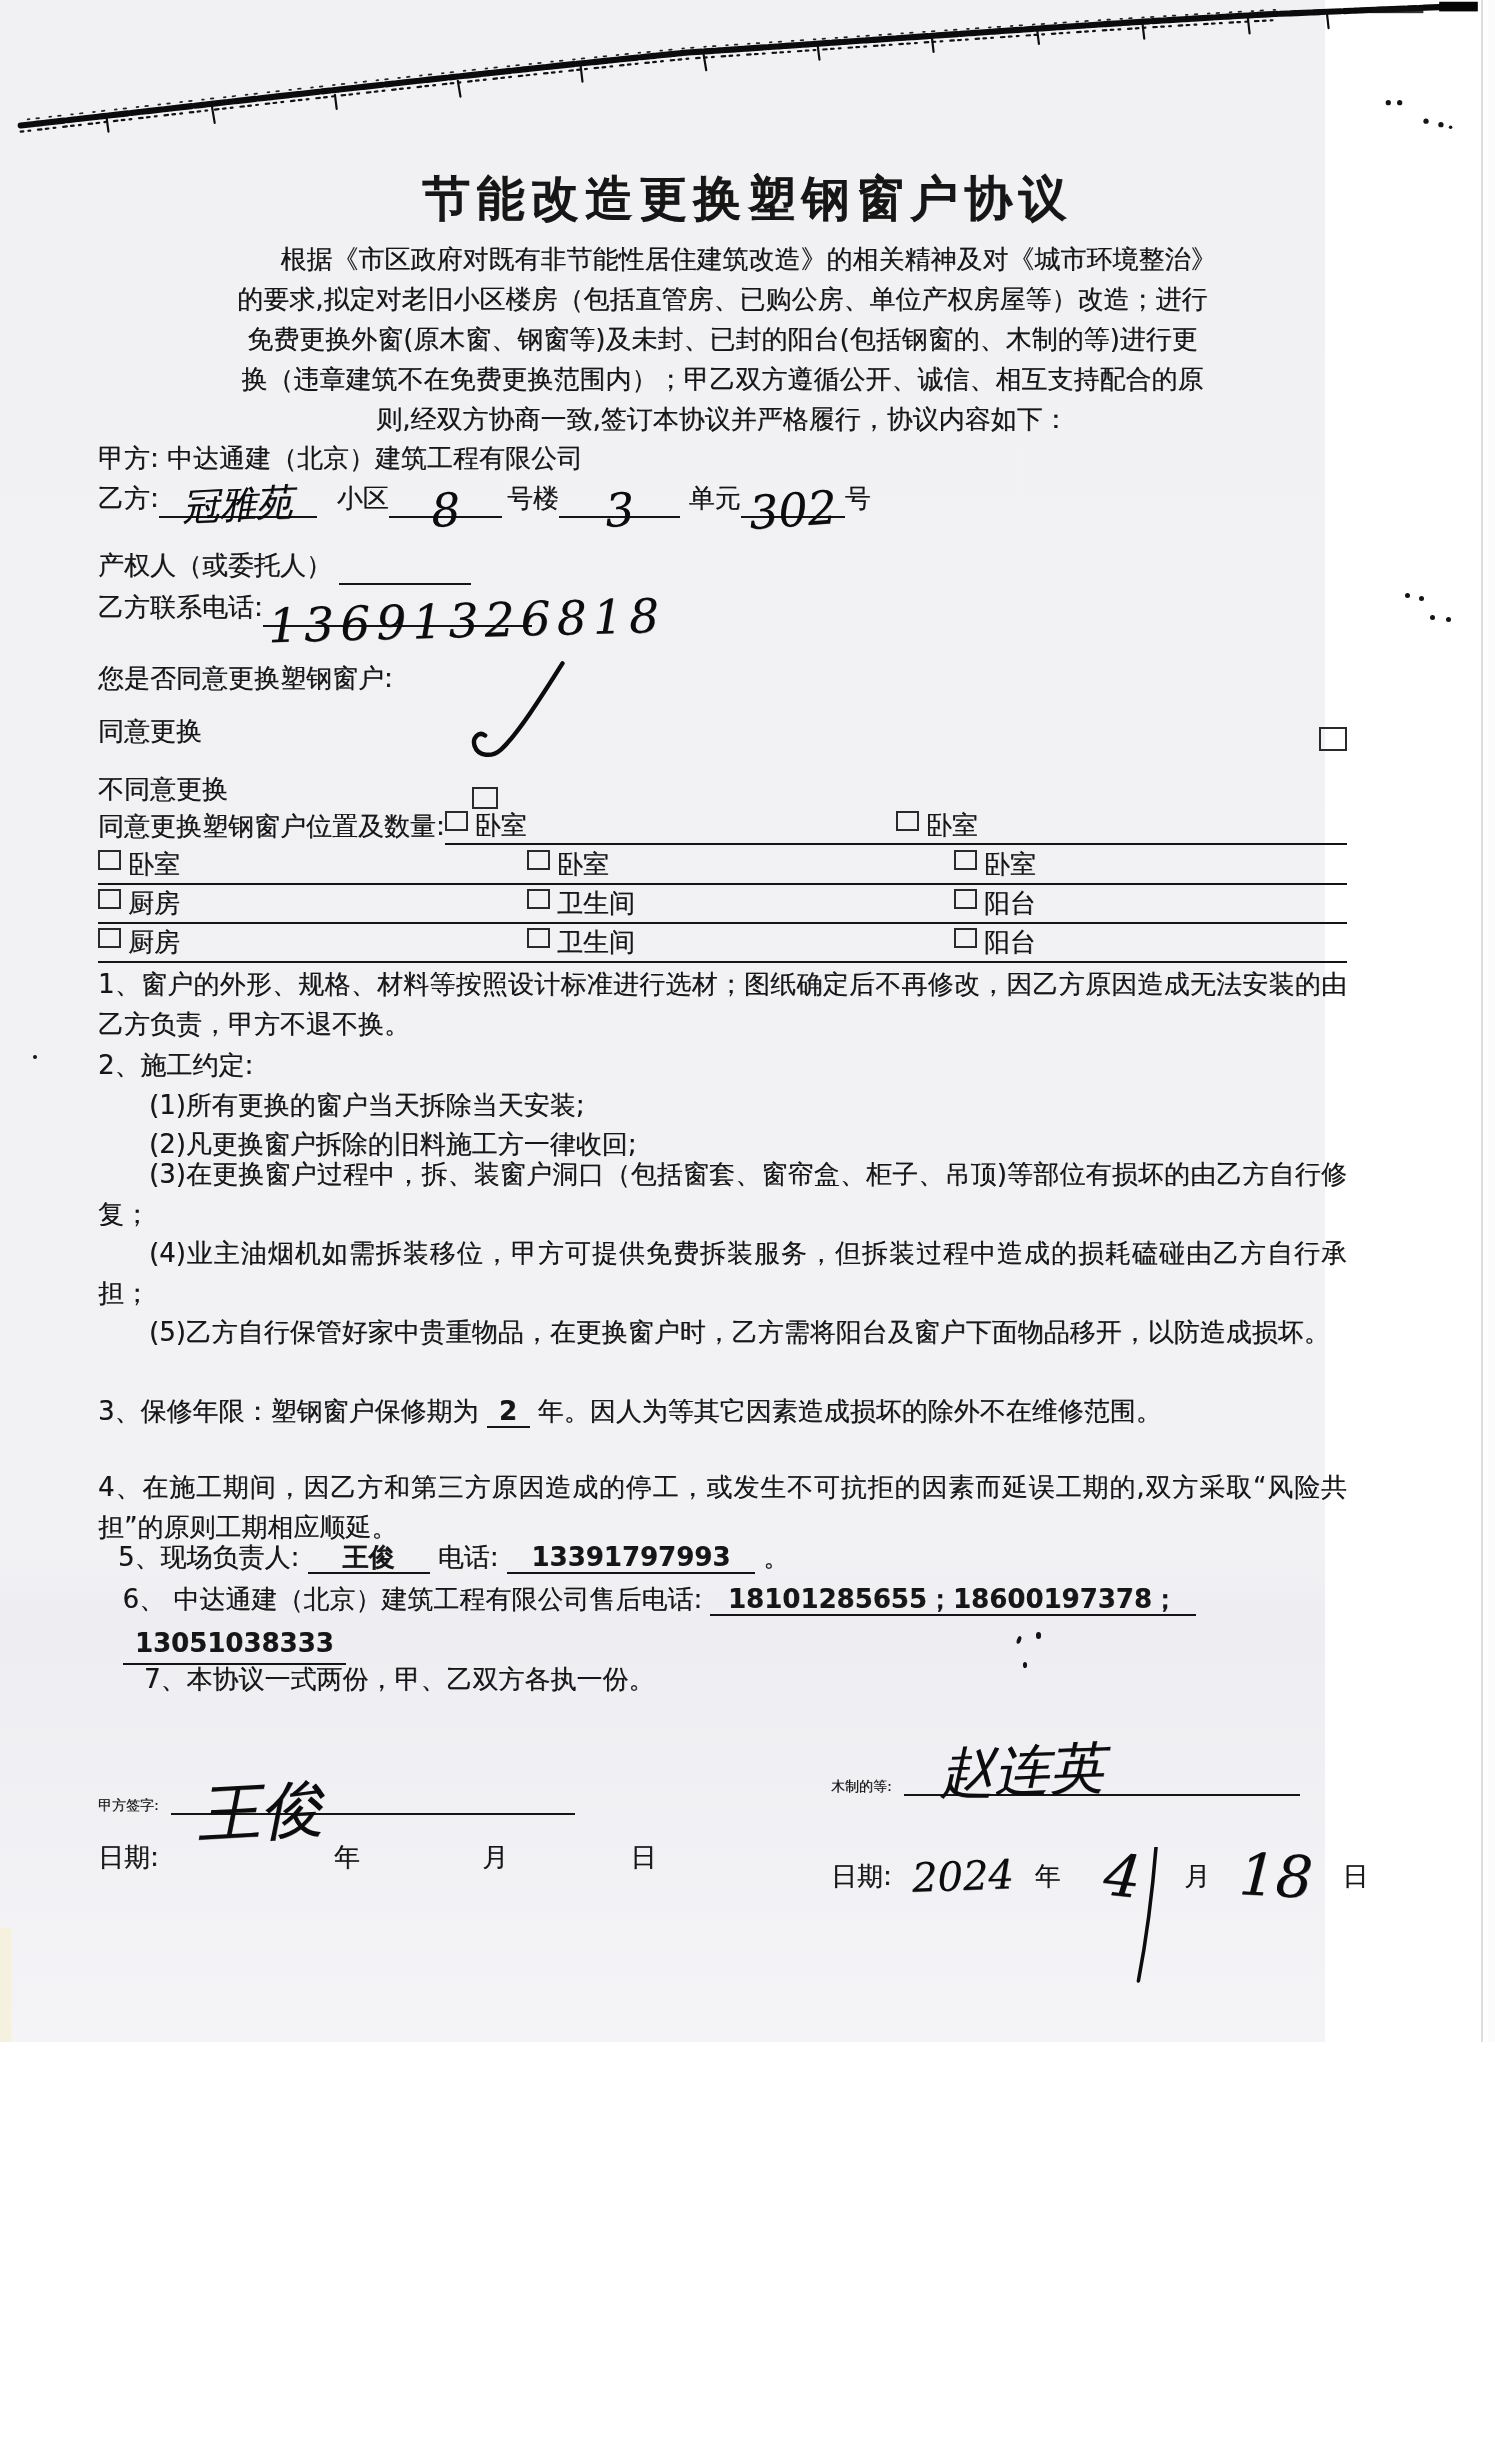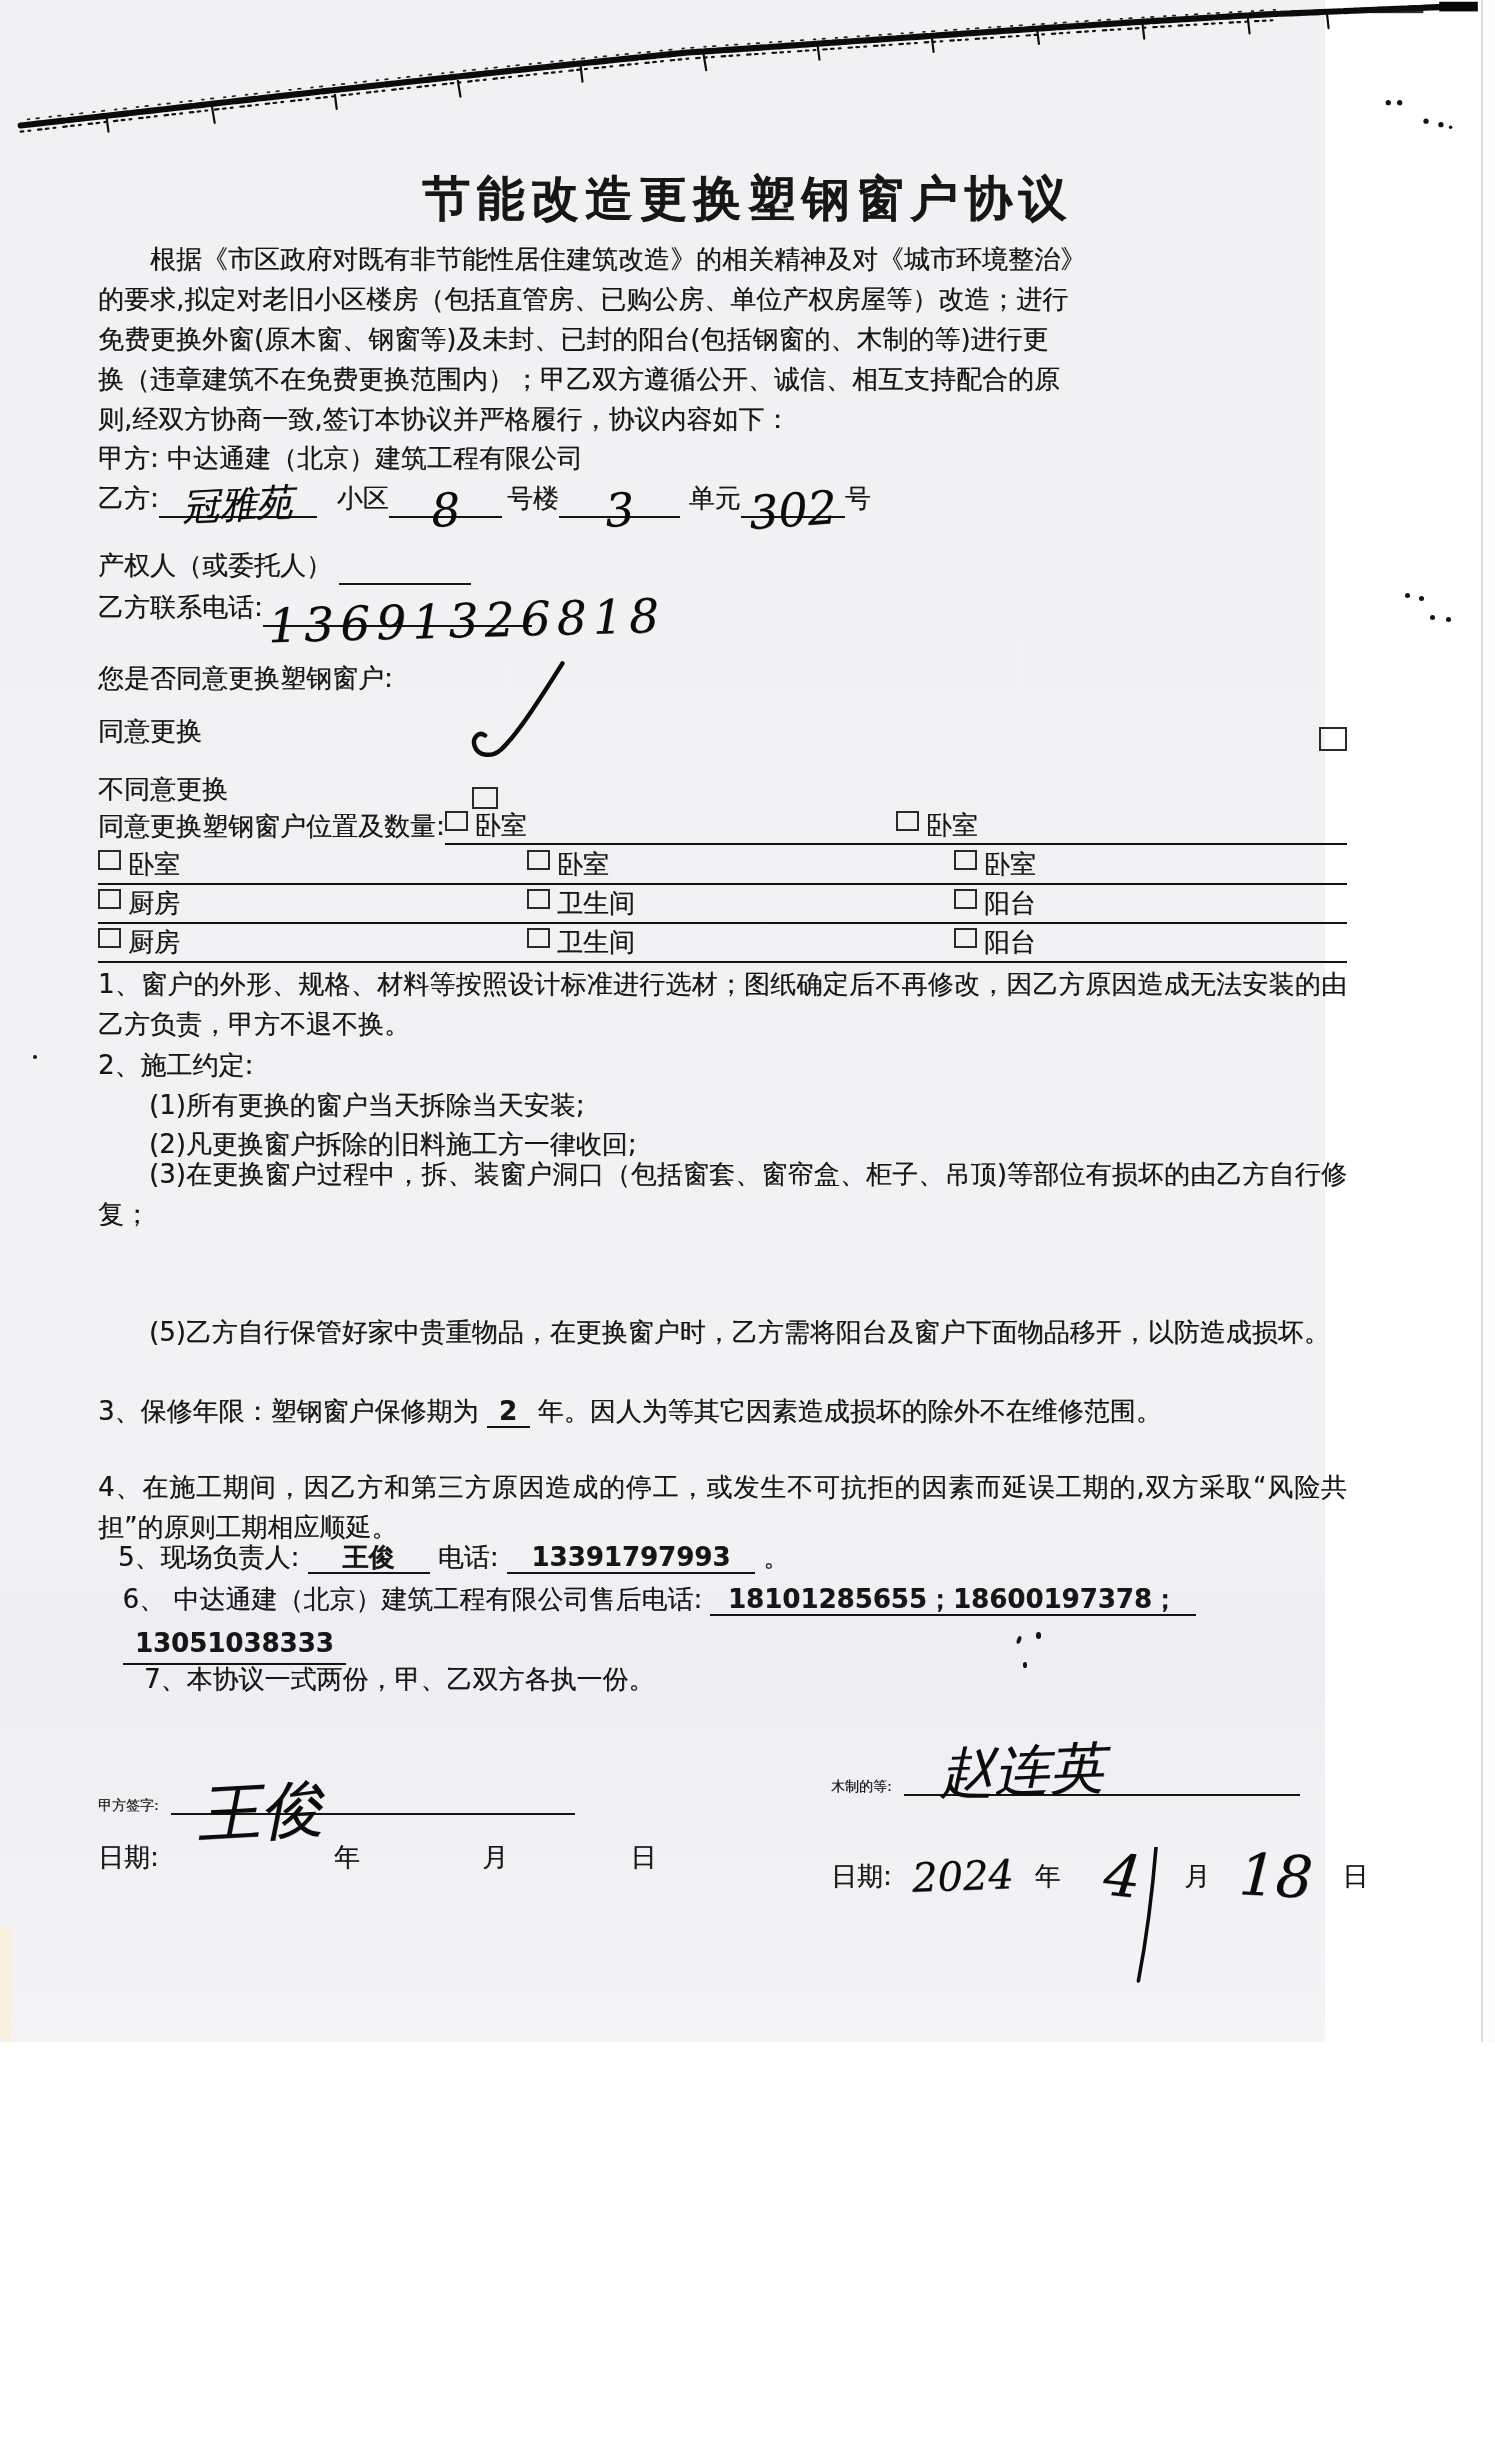--- a/index.html
+++ b/index.html
@@ -12,21 +12,21 @@
     background:linear-gradient(180deg,#f1f1f4 0%,#f2f2f5 76%,#eeedf1 79%,#f4f4f7 100%);
   }
   .paper-right-strip{position:absolute;top:0;left:1488px;width:7px;height:2042px;background:#fbfbfc;}
   .paper-edge-line{position:absolute;top:0;left:1481px;width:1.8px;height:2042px;background:#dddce2;}
   .paper-left-cream{position:absolute;top:1928px;left:0;width:10.6px;height:114px;background:#f6f1df;}
   .txt{text-shadow:0.4px 0.4px 0.6px rgba(10,10,10,0.5);}
   .abs{position:absolute;}
   .content{left:98px;width:1249px;font-size:26px;line-height:40px;}
   .title{top:167px;left:0;width:1495px;text-align:center;font-size:48px;font-weight:bold;letter-spacing:6.2px;}
   .intro{top:239px;}
-  .intro .iline{white-space:nowrap;}
+  .intro .iline{white-space:nowrap;text-align:center;}
   .intro .iline:first-child{text-indent:2em;}
   .row{display:flex;align-items:flex-end;}
   .blank{display:inline-block;border-bottom:2.6px solid #151515;height:35px;vertical-align:bottom;position:relative;}
   .hw{font-family:"DejaVu Serif",serif;font-style:italic;color:#0c0c0c;white-space:nowrap;}
   .hw-name{font-size:37px;display:inline-block;transform:rotate(-3deg);position:relative;top:3.5px;}
   .hw-num{font-size:46px;display:inline-block;transform:rotate(-4deg);position:relative;top:8.8px;}
   .hw-phone{font-size:47px;letter-spacing:6.2px;display:inline-block;transform:rotate(-1.5deg);position:relative;top:10.6px;}
   .hw-sig{font-size:63px;display:inline-block;transform:rotate(-3deg);position:relative;top:5.3px;}
   .hw-sig-b{font-size:55px;display:inline-block;transform:rotate(-2deg);position:relative;top:1.8px;}
   .hw-date{font-size:40px;display:inline-block;transform:rotate(-2deg);position:relative;top:5.3px;}
@@ -206,20 +206,21 @@
         <span class="checkbox cb-small"></span>
         <span>阳台</span>
       </span>
   </div>
 
   <div class="abs content clause txt" style="top:964px;">1、窗户的外形、规格、材料等按照设计标准进行选材；图纸确定后不再修改，因乙方原因造成无法安装的由乙方负责，甲方不退不换。</div>
   <div class="abs content txt" style="top:1045px;">2、施工约定:</div>
   <div class="abs content subclause txt" style="top:1085px;">(1)所有更换的窗户当天拆除当天安装;</div>
   <div class="abs content subclause txt" style="top:1124px;">(2)凡更换窗户拆除的旧料施工方一律收回;</div>
   <div class="abs content subclause clause txt" style="top:1154px;">(3)在更换窗户过程中，拆、装窗户洞口（包括窗套、窗帘盒、柜子、吊顶)等部位有损坏的由乙方自行修复；</div>
+  <div class="abs content subclause clause txt" style="top:1233px;">(4)业主油烟机如需拆装移位，甲方可提供免费拆装服务，但拆装过程中造成的损耗磕碰由乙方自行承担；</div>
   <div class="abs content subclause clause txt" style="top:1312px;">(5)乙方自行保管好家中贵重物品，在更换窗户时，乙方需将阳台及窗户下面物品移开，以防造成损坏。</div>
 
   <div class="abs content clause txt" style="top:1391px;">
     <span>3、保修年限：塑钢窗户保修期为</span>
     <span class="uval">2</span>
     <span>年。因人为等其它因素造成损坏的除外不在维修范围。</span>
   </div>
 
   <div class="abs content clause txt" style="top:1467px;">4、在施工期间，因乙方和第三方原因造成的停工，或发生不可抗拒的因素而延误工期的,双方采取“风险共担”的原则工期相应顺延。</div>
 

